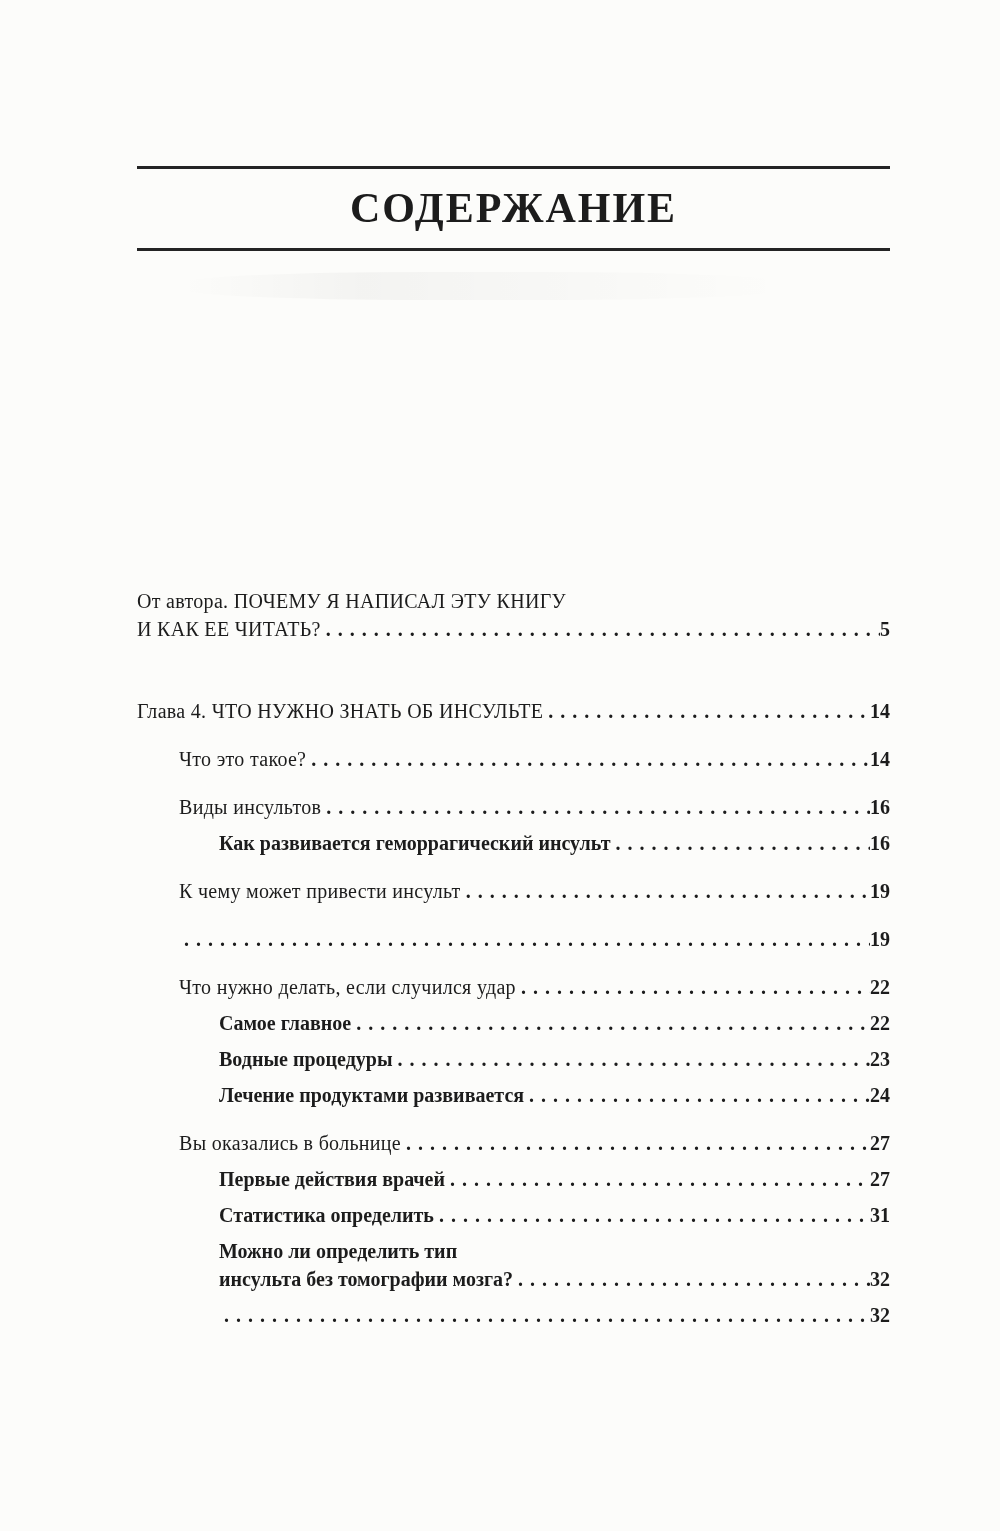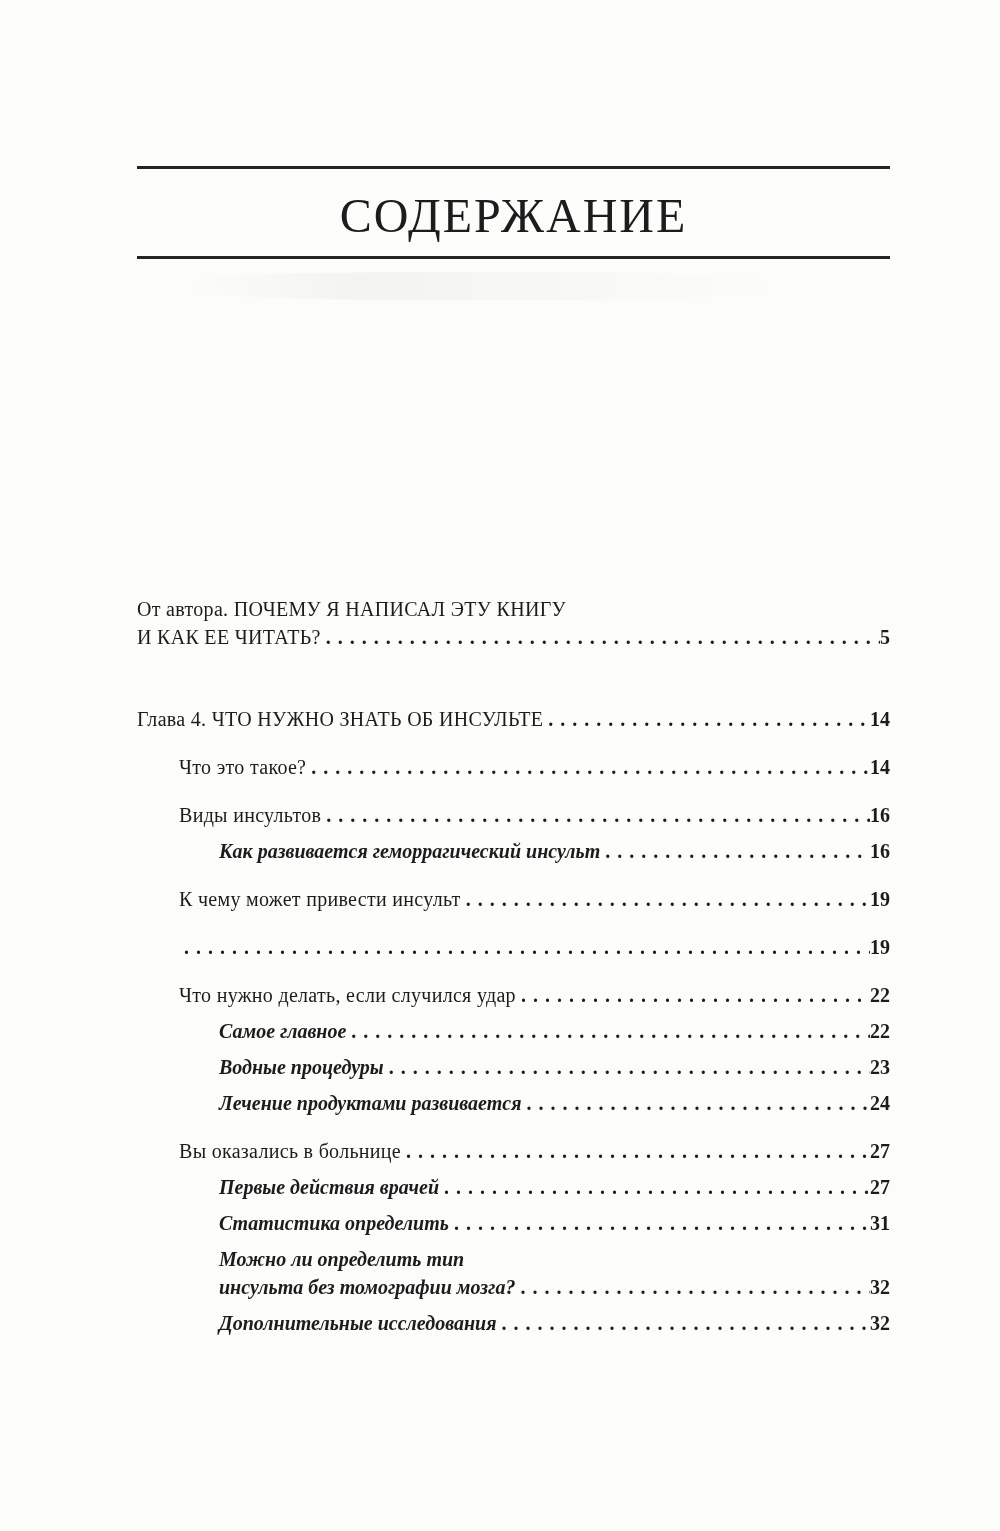--- a/index.html
+++ b/index.html
@@ -21,40 +21,40 @@
     background: linear-gradient(90deg, rgba(0,0,0,0.00), rgba(0,0,0,0.035) 30%, rgba(0,0,0,0.02) 60%, rgba(0,0,0,0.00));
     border-radius: 40%;
     pointer-events: none;
   }
   .content {
     position: absolute;
     left: 137px; top: 166px; width: 753px;
   }
   .rule { border-top: 3px solid #242424; }
   .title {
-    font-size: 48px;
-    font-weight: 400;
+    font-size: 42px;
+    font-weight: 700;
     text-align: center;
     letter-spacing: 2px;
     line-height: 46px;
-    padding: 24px 0 17px 0;
+    padding: 16px 0 17px 0;
   }
   .toc { margin-top: 336px; }
   .entry.level-0 { margin-top: 54px; padding-left: 0; }
   .entry.level-1 { margin-top: 20px; padding-left: 42px; }
   .entry.level-2 { margin-top: 8px;  padding-left: 82px; }
   .toc .entry:first-child { margin-top: 0; }
   .row {
     display: flex;
     align-items: baseline;
     line-height: 28px;
     font-size: 20px;
   }
   .entry.bold .txt { font-weight: 400; letter-spacing: 0.3px; }
-  .entry.italic .txt { font-style: italic; font-weight: 700; }
+  .entry.italic .txt { font-weight: 700; }
   .txt { white-space: nowrap; }
   .leader {
     flex: 1;
     min-width: 0;
     overflow: hidden;
     white-space: nowrap;
     padding: 0 2px 0 5px;
     font-weight: 700;
     letter-spacing: 1px;
     color: #1c1c1c;
@@ -197,20 +197,19 @@
           </div>
           <div class="row">
             <span class="txt">инсульта без томографии мозга?</span>
             <span class="leader"></span>
             <span class="pg">32</span>
           </div>
         </div>
 
   <div class="entry level-2 italic">
           <div class="row">
-            <span class="txt">Дополнительные исследования</span>
             <span class="leader"></span>
             <span class="pg">32</span>
           </div>
         </div>
 </div>
   </div>
 </div>
 
 </body></html>

